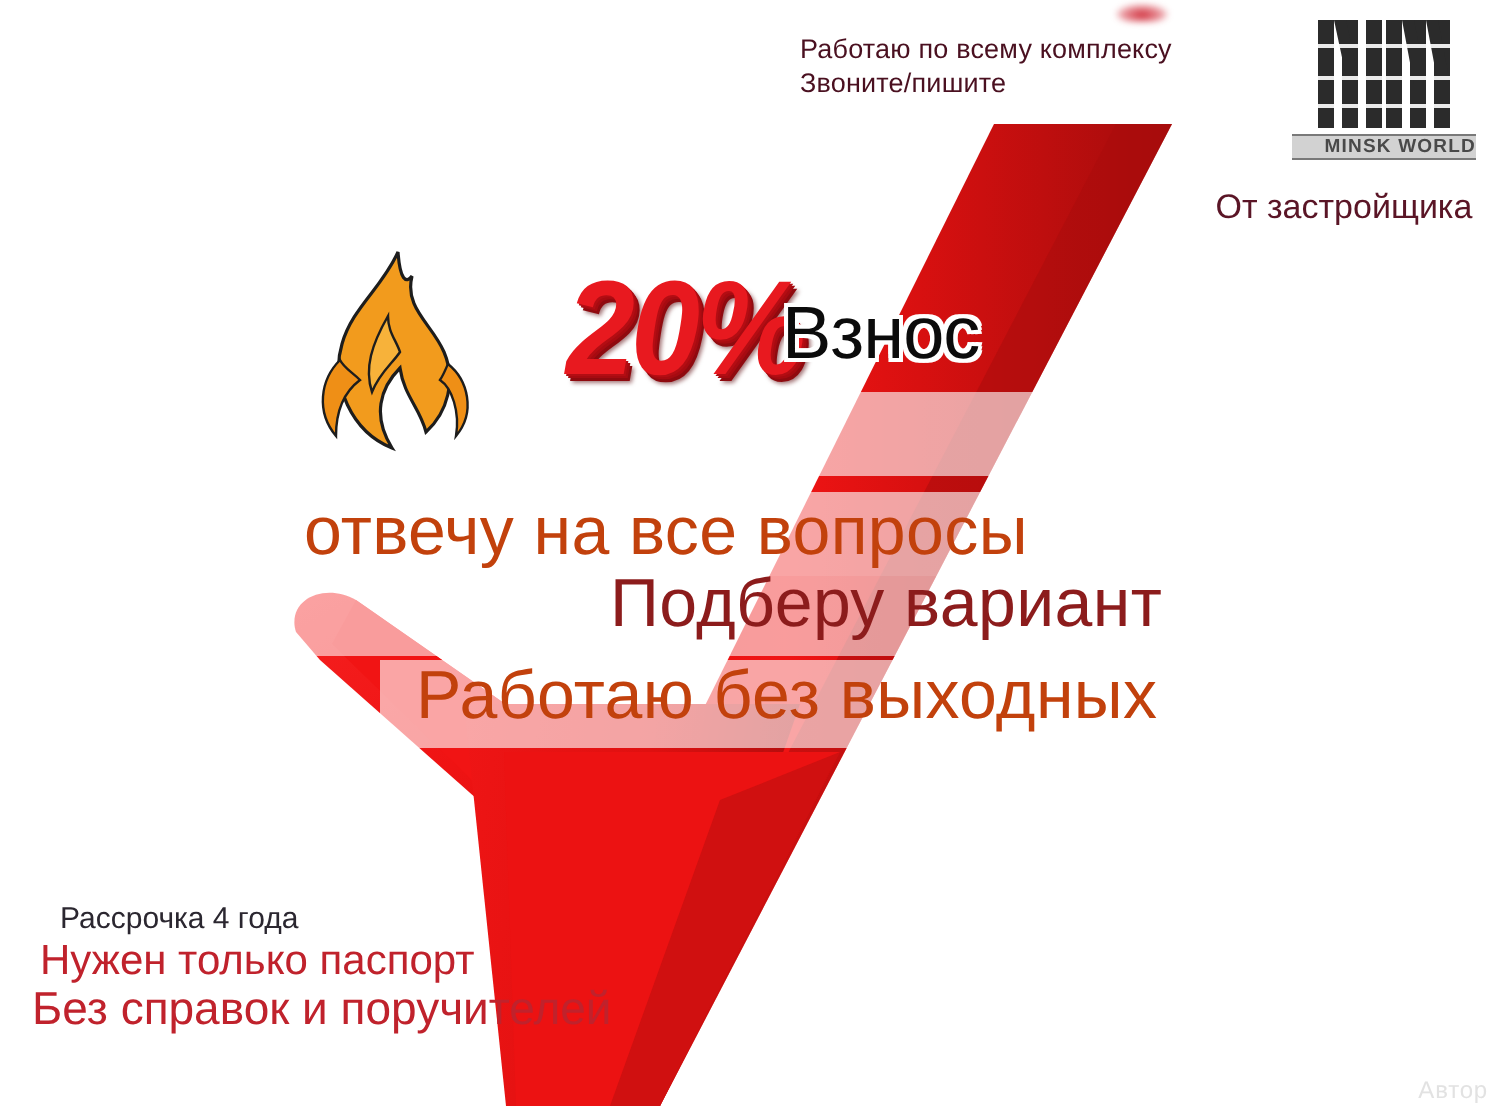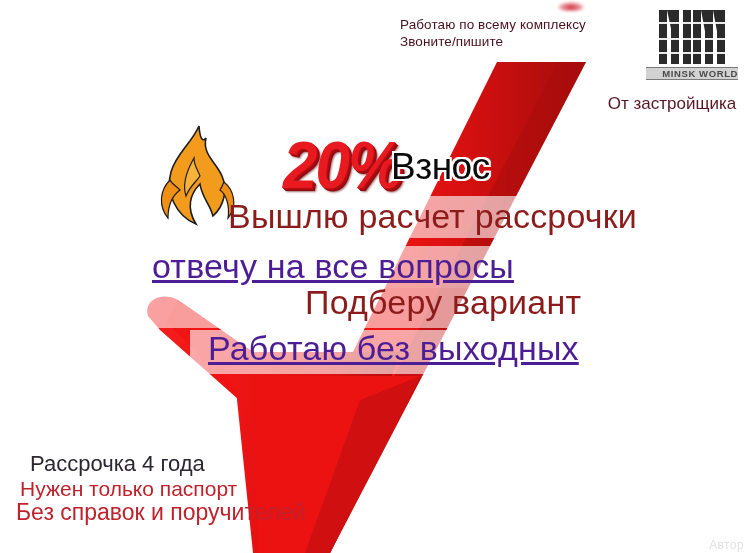--- a/index.html
+++ b/index.html
@@ -138,31 +138,31 @@
 
   
   .slogan {
     position: absolute;
     white-space: nowrap;
     line-height: 1;
     font-size: 34px;
     letter-spacing: .2px;
   }
   .slogan.maroon { color: #8c1c1c; }
-  .slogan.navy   { color: #4c1d95; text-decoration: underline; }
+  .slogan.navy   { color: #c2410c; }
 
   .s1 { left: 228px; top: 199px; }
   .s2 { left: 152px; top: 249px; }
   .s3 { left: 305px; top: 285px; }
   .s4 { left: 208px; top: 331px; }
 
   
   .bottom-block { position: absolute; left: 16px; top: 452px; width: 270px; }
   .bl-line { white-space: nowrap; line-height: 1.12; }
-  .bl1 { font-size: 22px; color: #2b2730; padding-left: 14px; }
+  .bl1 { font-size: 15px; color: #2b2730; padding-left: 14px; }
   .bl2 { font-size: 21px; color: #c0222c; padding-left: 4px; }
   .bl3 { font-size: 23px; color: #c0222c; padding-left: 0px; }
 
   
   .watermark {
     position: absolute;
     right: 6px;
     bottom: 1px;
     font-size: 12px;
     color: #e2e2e2;
@@ -248,21 +248,20 @@
              C52 74 60 80 63 92 C74 82 78 66 72 52 C66 38 52 30 56 14
              C53 18 50 16 49 2 Z" fill="#f29b1d" stroke="#1d1d1d" stroke-width="1.6"></path>
     <path d="M44 34 C36 48 32 60 36 72 C40 62 46 58 50 52 C48 46 44 42 44 34 Z" fill="#f7b23a" stroke="#1d1d1d" stroke-width="1.2"></path>
     <path d="M20 56 C10 66 8 82 18 94 C18 82 22 72 30 66 C26 62 22 60 20 56 Z" fill="#ef8f16" stroke="#1d1d1d" stroke-width="1.2"></path>
     <path d="M74 58 C84 66 88 82 78 94 C80 82 76 70 70 66 C72 63 73 60 74 58 Z" fill="#ef8f16" stroke="#1d1d1d" stroke-width="1.2"></path>
   </svg>
 
   <div class="pct">20%</div>
   <div class="vznos">Взнос</div>
 
-  <div class="slogan maroon s1">Вышлю расчет рассрочки</div>
   <div class="slogan navy   s2">отвечу на все вопросы</div>
   <div class="slogan maroon s3">Подберу вариант</div>
   <div class="slogan navy   s4">Работаю без выходных</div>
 
   <div class="bottom-block">
     <div class="bl-line bl1">Рассрочка 4 года</div>
     <div class="bl-line bl2">Нужен только паспорт</div>
     <div class="bl-line bl3">Без справок и поручителей</div>
   </div>
 

